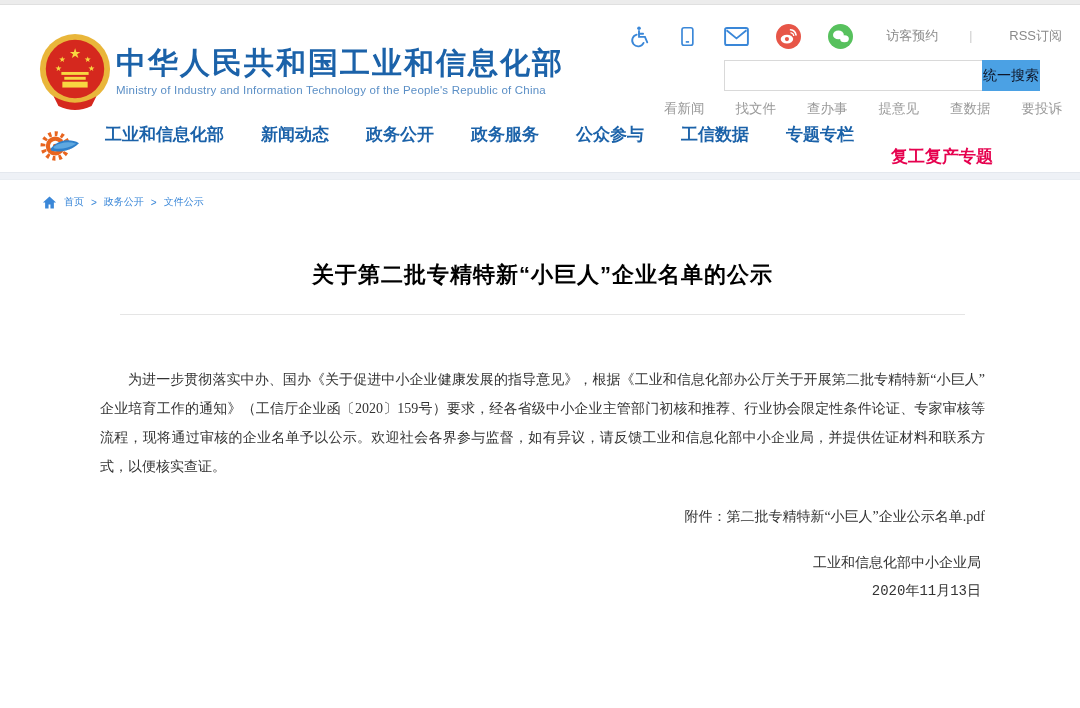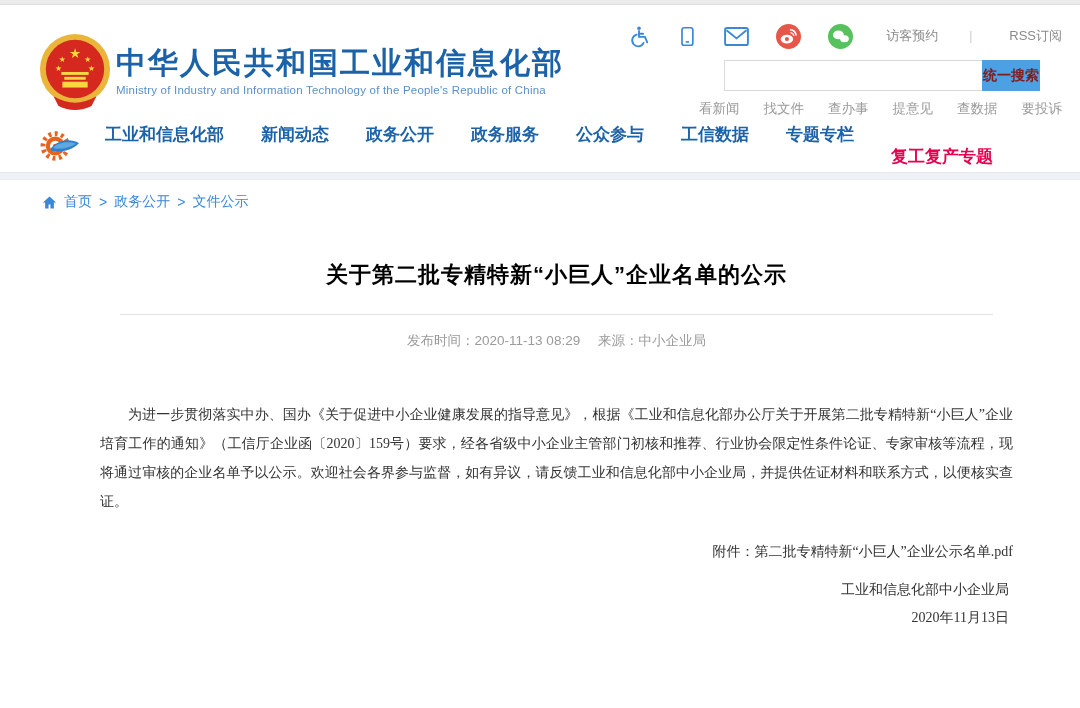--- a/index.html
+++ b/index.html
@@ -16,53 +16,53 @@
   .site-subtitle { color:#5b8fc6; font-size:11.5px; margin-top:4px; letter-spacing:.2px; }
 
   .header-right { display:flex; flex-direction:column; align-items:flex-end; padding-top:4px; }
   .icon-row { display:flex; align-items:center; gap:27px; height:30px; }
   .icon-row .txt { color:#8a8a8a; font-size:13px; margin-left:6px; }
   .icon-row .divider { color:#c9c9c9; font-size:12px; margin:0 4px; }
   .icon-btn { display:flex; align-items:center; cursor:pointer; }
 
   .search-row { display:flex; margin-top:9px; margin-right:22px; }
   .search-input { width:258px; height:31px; border:1px solid #d9d9d9; border-right:none; outline:none; padding:0 8px; font-size:14px; }
-  .search-btn { width:58px; height:31px; background:#4ba1e4; color:#7f1d1d; border:none; font-size:14px; font-weight:bold; cursor:pointer; }
-
-  .quicklinks { display:flex; gap:24px; margin-top:9px; }
+  .search-btn { width:58px; height:31px; background:#4ba1e4; color:#0f172a; border:none; font-size:14px; font-weight:normal; cursor:pointer; }
+
+  .quicklinks { display:flex; gap:31px; margin-top:9px; }
   .quicklinks span { color:#9a9a9a; font-size:13.5px; cursor:pointer; }
 
   
   .nav { height:53px; display:flex; align-items:center; padding-left:39px; background:#fff; }
   .nav-logo { width:42px; height:38px; flex:0 0 auto; }
   .nav-items { display:flex; gap:37px; margin-left:24px; }
   .nav-item { color:#1b62a9; font-size:17px; font-weight:bold; text-decoration:none; cursor:pointer; white-space:nowrap; }
   .nav-item.hot { color:#e6024f;margin-top:22px; }
 
   .band { height:8px; background:#eef1f6; border-top:1px solid #e4e8ee; border-bottom:1px solid #e9edf2; }
 
   
-  .breadcrumb { height:44px; display:flex; align-items:center; padding-left:42px; background:#fff; color:#3a87d8; font-size:14px; }
+  .breadcrumb { height:44px; display:flex; align-items:center; padding-left:42px; background:#fff; color:#3a87d8; font-size:10px; }
   .breadcrumb .crumb { color:#3a87d8; cursor:pointer; }
   .breadcrumb .sep { margin:0 7px; color:#3a87d8; }
   .home-ico { margin-right:7px; display:flex; }
 
   
-  .article { padding:36px 67px 0 100px; }
+  .article { padding:36px 95px 0 100px; }
   .article-title { text-align:center; font-size:22px; font-weight:bold; color:#000; letter-spacing:1px; }
   .title-rule { border:none; border-top:1px solid #e5e5e5; margin:24px 20px 0 20px; }
   .meta { text-align:center; margin-top:17px; color:#9a9a9a; font-size:13.5px; }
   .meta span { margin:0 7px; }
 
   .article-body { font-family:"Liberation Serif","DejaVu Serif",serif; color:#333; font-size:14px; }
   .para { margin-top:50px; line-height:29px; text-indent:2em; text-align:justify; }
   .detail { margin-top:22px; padding-left:2em; line-height:28px; }
   .detail div { cursor:default; }
   .detail .attachment-link { cursor:pointer;text-align:right; }
-  .signature { margin-top:10px; text-align:right; line-height:28px; padding-right:4px; }
+  .signature { margin-top:18px; text-align:right; line-height:28px; padding-right:4px;font-family:Liberation Mono, monospace; }
 </style>
 </head>
 <body>
 
 <div class="topstrip"></div>
 
 <div class="header">
   <div class="brand">
     <svg viewBox="0 0 76 80" width="74" height="78">
       <circle cx="38" cy="38" r="36" fill="#e9b63a"></circle>
@@ -176,24 +176,20 @@
   <span class="crumb">首页</span>
   <span class="sep">&gt;</span>
   <span class="crumb">政务公开</span>
   <span class="sep">&gt;</span>
   <span class="crumb">文件公示</span>
 </div>
 
 <div class="article">
   <div class="article-title">关于第二批专精特新“小巨人”企业名单的公示</div>
   <hr class="title-rule">
-  <div class="meta">
-    <span>发布时间：2020-11-13 08:29</span>
-    <span>来源：中小企业局</span>
-  </div>
 
   <div class="article-body">
     <p class="para">为进一步贯彻落实中办、国办《关于促进中小企业健康发展的指导意见》，根据《工业和信息化部办公厅关于开展第二批专精特新“小巨人”企业培育工作的通知》（工信厅企业函〔2020〕159号）要求，经各省级中小企业主管部门初核和推荐、行业协会限定性条件论证、专家审核等流程，现将通过审核的企业名单予以公示。欢迎社会各界参与监督，如有异议，请反馈工业和信息化部中小企业局，并提供佐证材料和联系方式，以便核实查证。</p>
 
     <div class="detail">
       <div class="attachment-link">附件：第二批专精特新“小巨人”企业公示名单.pdf</div>
     </div>
 
     <div class="signature">
       <div>工业和信息化部中小企业局</div>

